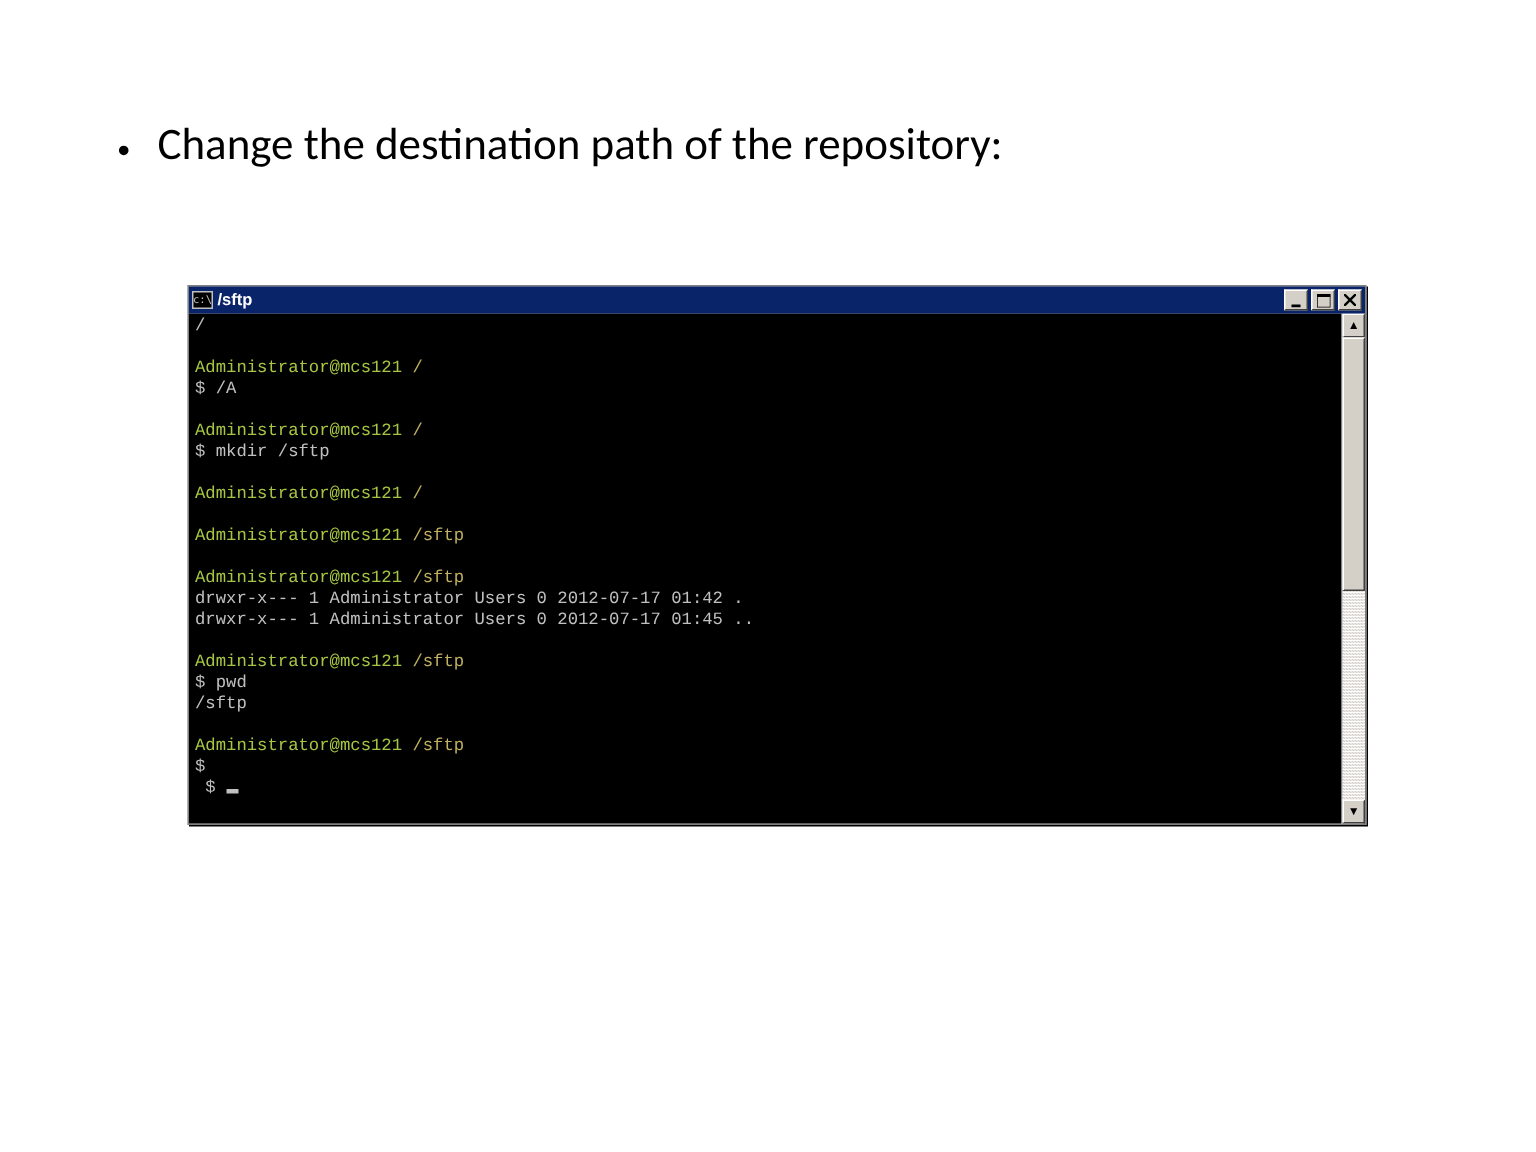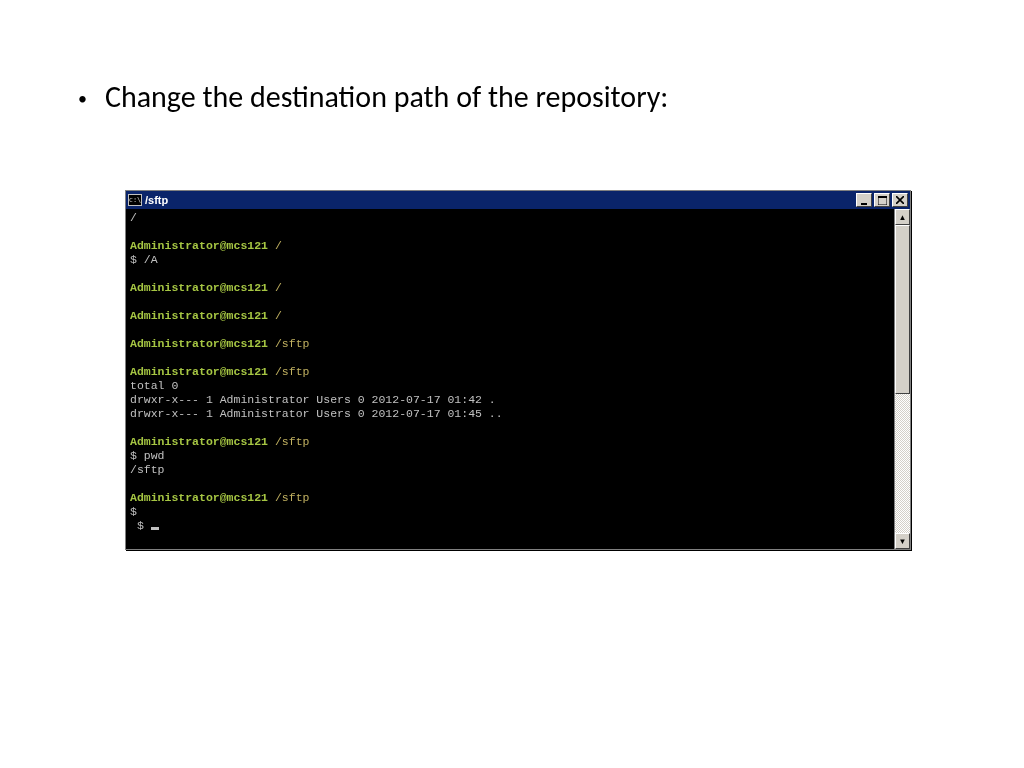--- a/index.html
+++ b/index.html
@@ -138,21 +138,21 @@
     border-right: 1px solid #404040;
     border-bottom: 1px solid #404040;
   }
   .strack-bg {
     position: absolute;
     left:0; right:0; top:55%; bottom:0;
     background-image: repeating-conic-gradient(#d4d0c8 0% 25%, #fff 0% 50%);
     background-size: 2px 2px;
   }
   .line { white-space: pre; }
-  .g { color: #a6c643; font-weight: bold; }
+  .g { color: #a6c643; }
   .y { color: #c0b060; }
   .w { color: #c0c0c0; }
   .cursor {
     display: inline-block;
     width: 8px;
     height: 3px;
     background: #c0c0c0;
     vertical-align: baseline;
     margin-bottom: -1px;
   }
@@ -195,30 +195,30 @@
     <div class="terminal-body-wrap">
       <div class="terminal-body">
         <div class="line w">/</div>
         <div class="blank"></div>
 
         <div class="line"><span class="g">Administrator@mcs121 </span><span class="y">/</span></div>
         <div class="line w">$ /A</div>
         <div class="blank"></div>
 
         <div class="line"><span class="g">Administrator@mcs121 </span><span class="y">/</span></div>
+        <div class="line w">$ mkdir /sftp</div>
         <div class="blank"></div>
 
         <div class="line"><span class="g">Administrator@mcs121 </span><span class="y">/</span></div>
         <div class="blank"></div>
 
         <div class="line"><span class="g">Administrator@mcs121 </span><span class="y">/sftp</span></div>
         <div class="blank"></div>
 
         <div class="line"><span class="g">Administrator@mcs121 </span><span class="y">/sftp</span></div>
-        <div class="line w">total 0</div>
         <div class="line w">drwxr-x--- 1 Administrator Users 0 2012-07-17 01:42 .</div>
         <div class="line w">drwxr-x--- 1 Administrator Users 0 2012-07-17 01:45 ..</div>
         <div class="blank"></div>
 
         <div class="line"><span class="g">Administrator@mcs121 </span><span class="y">/sftp</span></div>
         <div class="line w">$ pwd</div>
         <div class="line w">/sftp</div>
         <div class="blank"></div>
 
         <div class="line"><span class="g">Administrator@mcs121 </span><span class="y">/sftp</span></div>

